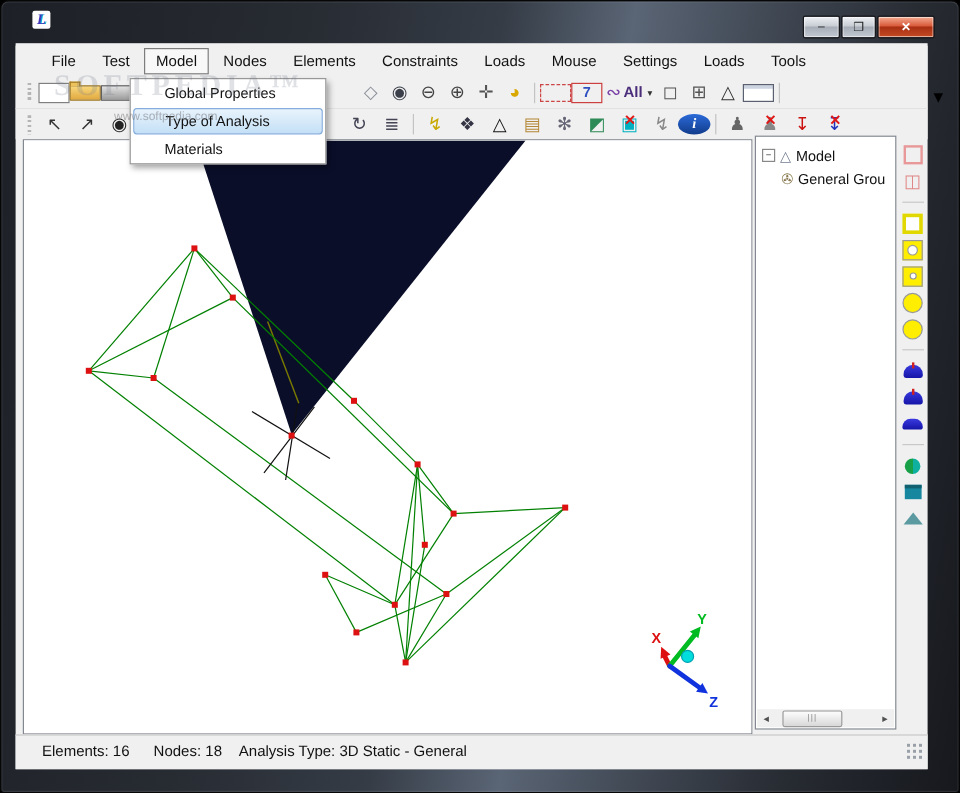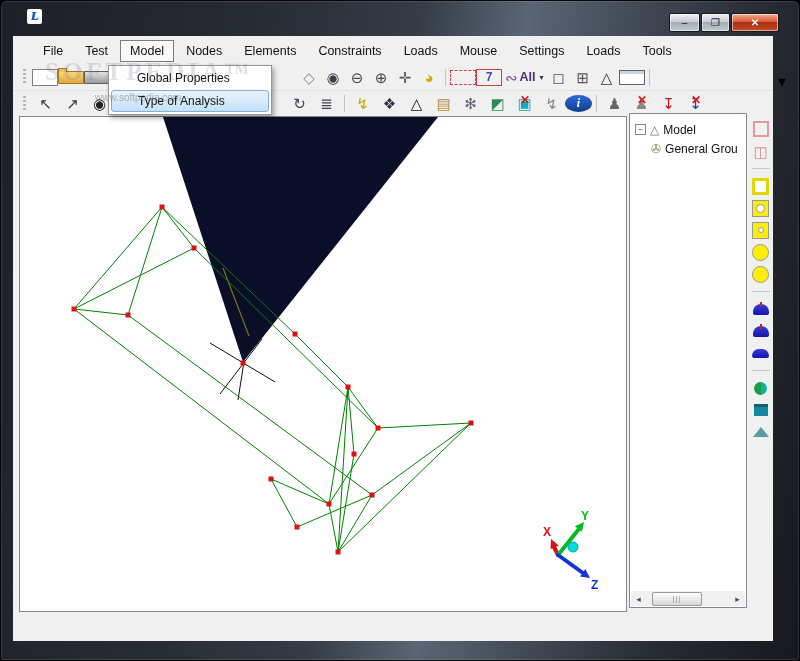--- a/index.html
+++ b/index.html
@@ -381,21 +381,28 @@
         <div class="s-sphere"></div>
       </div>
       <div class="rt-item">
         <div class="s-box"></div>
       </div>
       <div class="rt-item">
         <div class="s-cone"></div>
       </div>
     </div>
 
+  <div class="statusbar">
+    <span class="st1">Elements:  16</span>
+    <span class="st2">Nodes: 18</span>
+    <span class="st3">Analysis Type: 3D Static - General</span>
+    <span class="resize-grip"></span>
+  </div>
 
   <div class="dropdown">
       <div class="dd-item">Global Properties</div>
       <div class="dd-item sel">Type of Analysis</div>
+      <div class="dd-item">Materials</div>
     </div>
 
   <span class="wm-toolbar">SOFTPEDIA™</span>
   <span class="wm-url">www.softpedia.com</span>
 </div>
 
 </body></html>

